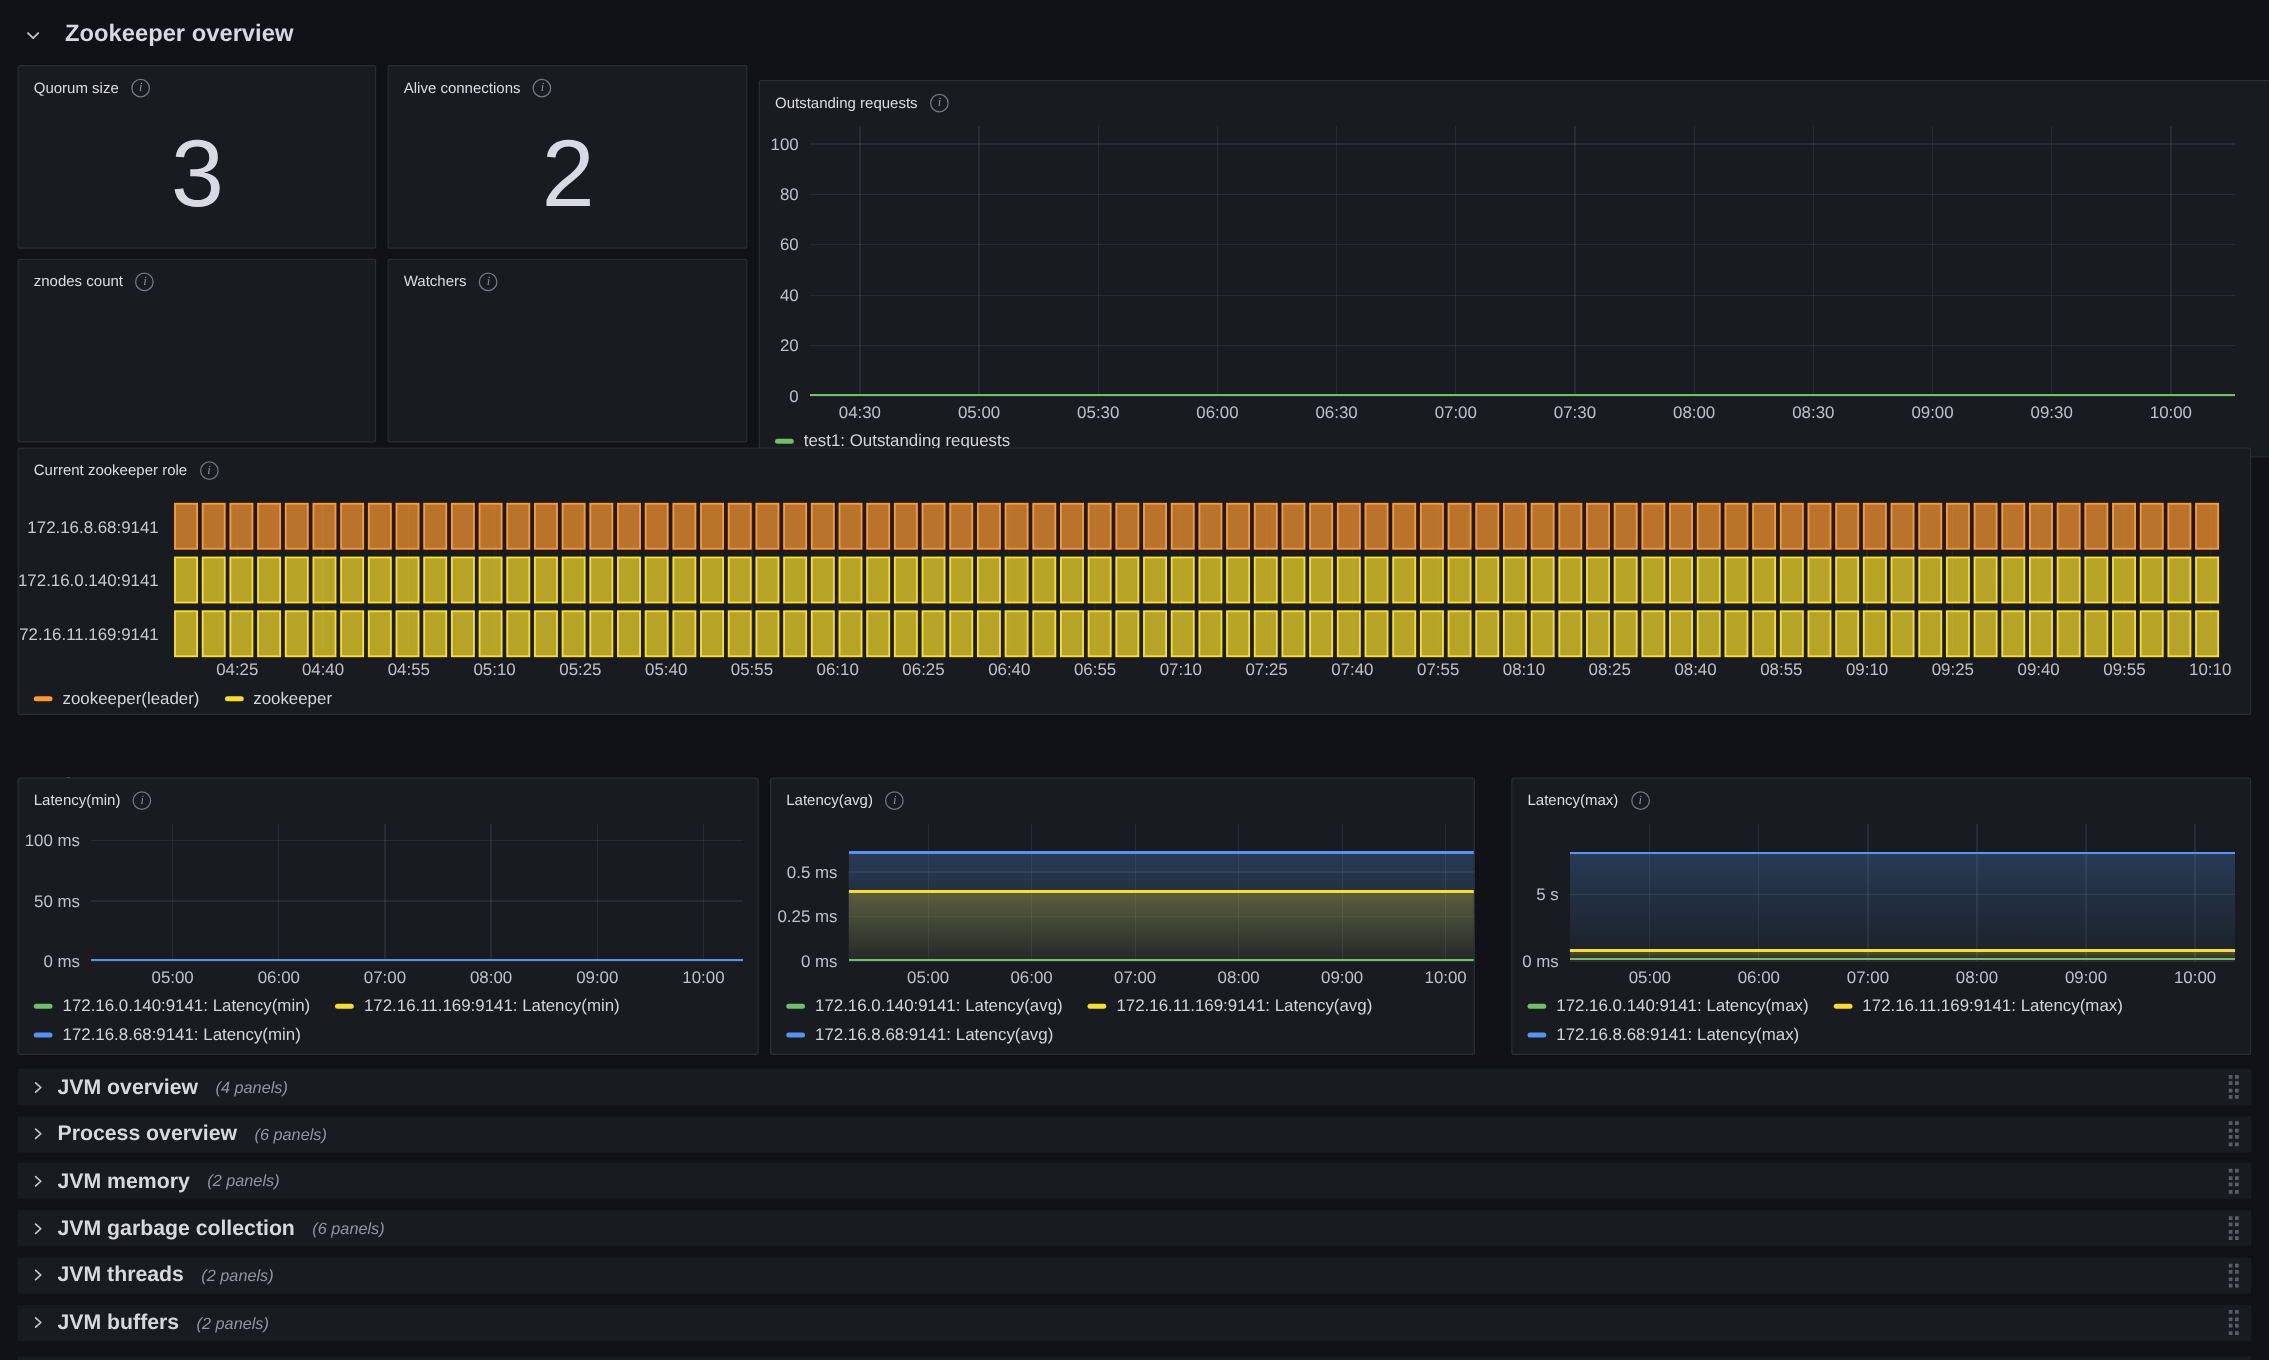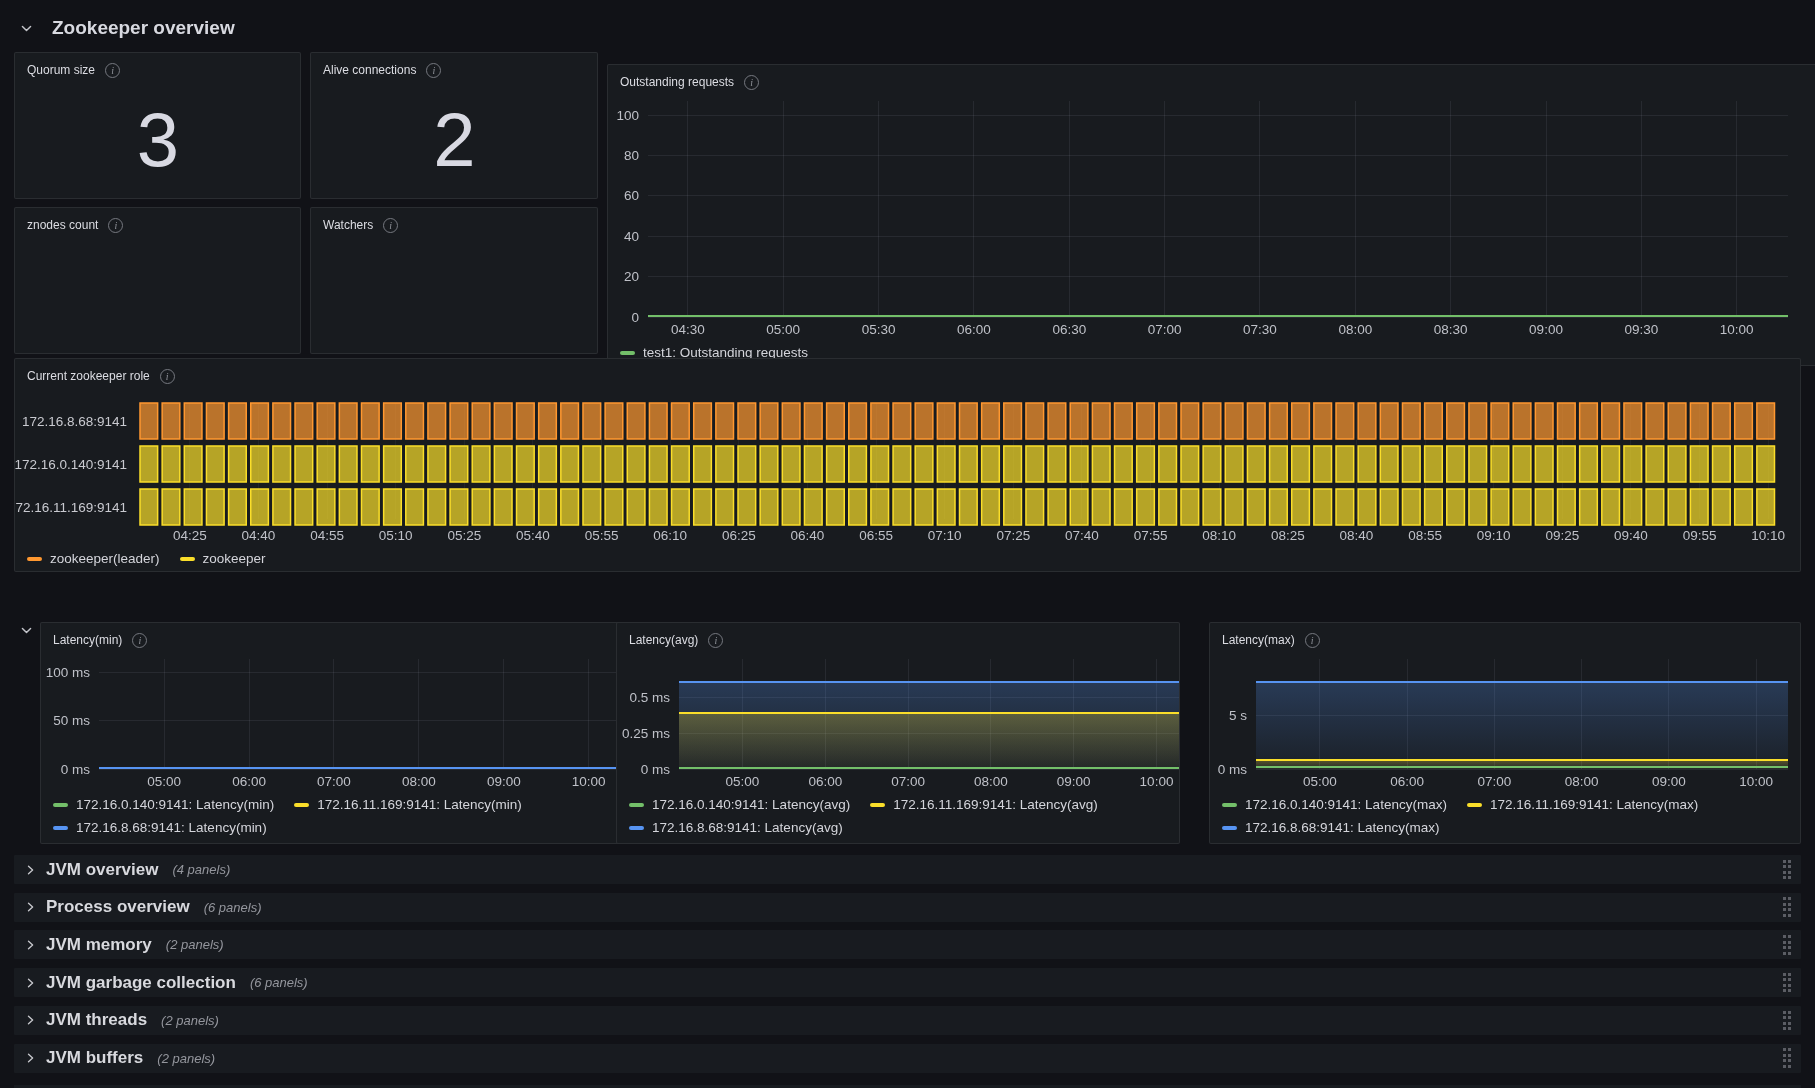--- a/index.html
+++ b/index.html
@@ -429,21 +429,21 @@
 
   <div class="section-header" style="left:20px;top:619px;">
     <span class="chev">
       <svg width="13" height="13" viewBox="0 0 16 16">
           <path d="M3 5.5l5 5 5-5" fill="none" stroke="currentColor" stroke-width="1.8" stroke-linecap="round" stroke-linejoin="round"></path>
         </svg>
     </span>
     <span>Latency</span>
   </div>
 
-  <div class="panel" style="left:14px;top:622px;width:593px;height:222px;margin-left:26px;">
+  <div class="panel" style="left:14px;top:622px;width:593px;height:222px;">
     <div class="panel-header">
       <span class="panel-title">Latency(min)</span>
       <span class="info-icon">i</span>
     </div>
     <svg id="svg-lat-min" class="chart-svg" style="height:140px;">
         <line x1="58" y1="19.50877192982456" x2="579" y2="19.50877192982456" stroke="rgba(204,204,220,0.09)" stroke-width="1" shape-rendering="crispEdges"></line>
         <text x="49" y="24.00877192982456" text-anchor="end" fill="#bfc1c8" font-size="13.5">100 ms</text>
         <line x1="58" y1="67.75438596491227" x2="579" y2="67.75438596491227" stroke="rgba(204,204,220,0.09)" stroke-width="1" shape-rendering="crispEdges"></line>
         <text x="49" y="72.25438596491227" text-anchor="end" fill="#bfc1c8" font-size="13.5">50 ms</text>
         <line x1="58" y1="116" x2="579" y2="116" stroke="rgba(204,204,220,0.09)" stroke-width="1" shape-rendering="crispEdges"></line>

